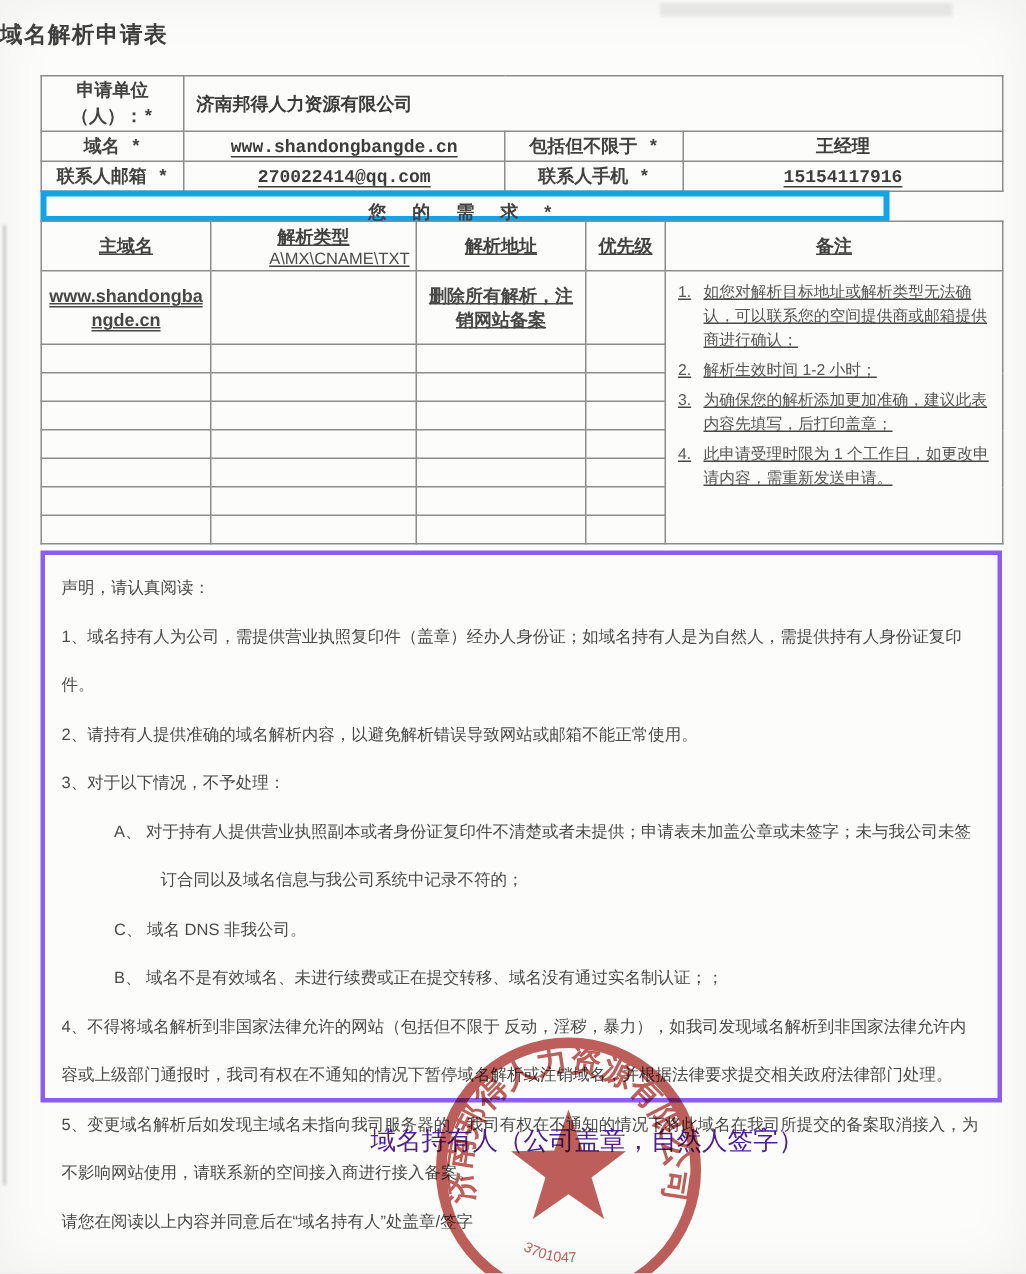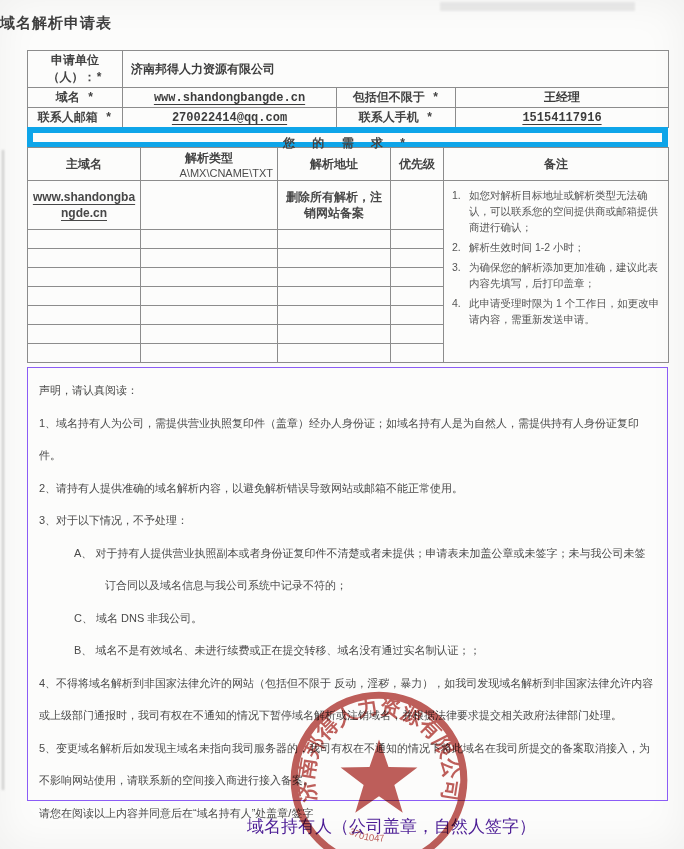--- a/index.html
+++ b/index.html
@@ -12,35 +12,35 @@
   .smudge{position:absolute;top:2px;left:440px;width:195px;height:9px;background:#d8d8d8;opacity:.55;filter:blur(1.2px);}
   .title{margin:0;padding-top:14px;text-align:left;font-size:15px;font-weight:bold;color:#3f3f3f;letter-spacing:1px;}
   table{border-collapse:collapse;table-layout:fixed;}
   td{border:1px solid #8c8c8c;font-size:12px;padding:1px 4px;overflow:hidden;}
   .info-table{margin:17px 0 0 27px;width:641px;font-family:Liberation Mono, monospace;}
   .info-table td{text-align:center;}
   .lbl{font-weight:bold;color:#424242;}
   .val{font-weight:bold;color:#3c3c3c;}
   .left{text-align:left !important;padding-left:8px;}
   .u{text-decoration:underline;text-underline-offset:3px;}
-  .needs{margin:-1px 0 0 27px;width:641px;box-sizing:border-box;border:6px solid #0ea5e9;
+  .needs{margin:-1px 0 0 27px;width:566px;box-sizing:border-box;border:4px solid #0ea5e9;
     height:21px;line-height:20px;text-align:center;font-size:12px;font-weight:bold;letter-spacing:7px;color:#424242;}
   .req-table{margin:-1px 0 0 27px;width:641px;}
-  .req-table td{vertical-align:middle;text-align:center;}
+  .req-table td{vertical-align:middle;text-align:center;text-decoration:underline;}
   .req-head td{font-weight:bold;color:#424242;height:30px;}
   .type-sub{font-weight:normal;font-size:11px;color:#4c4c4c;text-align:right;}
   .row-data td{height:46px;}
   .domain-cell{font-weight:bold;word-break:break-all;line-height:16px;}
   .addr-cell{font-weight:bold;line-height:16px;}
   .row-empty td{height:16px;}
   .remark-cell{vertical-align:top !important;text-align:left !important;padding:6px 6px 0 8px;}
   .ritem{display:flex;gap:5px;font-size:10.5px;line-height:16px;color:#555;margin-bottom:4px;}
   .rnum{flex:0 0 12px;text-align:left;}
-  .statement-box{box-sizing:border-box;margin:4px 0 0 27px;width:641px;height:434px;
-    border:1px solid #8b5cf6;padding:6px 11px;}
+  .statement-box{box-sizing:border-box;margin:4px 0 0 27px;width:641px;height:368px;
+    border:3px solid #8b5cf6;padding:6px 11px;}
   .statement-box p{margin:0;font-size:11px;line-height:32.5px;color:#4a4a4a;}
   .sub{padding-left:66px;text-indent:-31px;}
   .strong{font-weight:normal;color:#3c3c3c;}
   .holder-line{margin:14px 0 0 247px;font-size:17px;color:#4c1d95;}
   .stamp{position:absolute;left:278px;top:679px;width:202px;height:202px;opacity:.85;
     mix-blend-mode:multiply;pointer-events:none;z-index:3;}
 </style>
 </head>
 <body>
 

